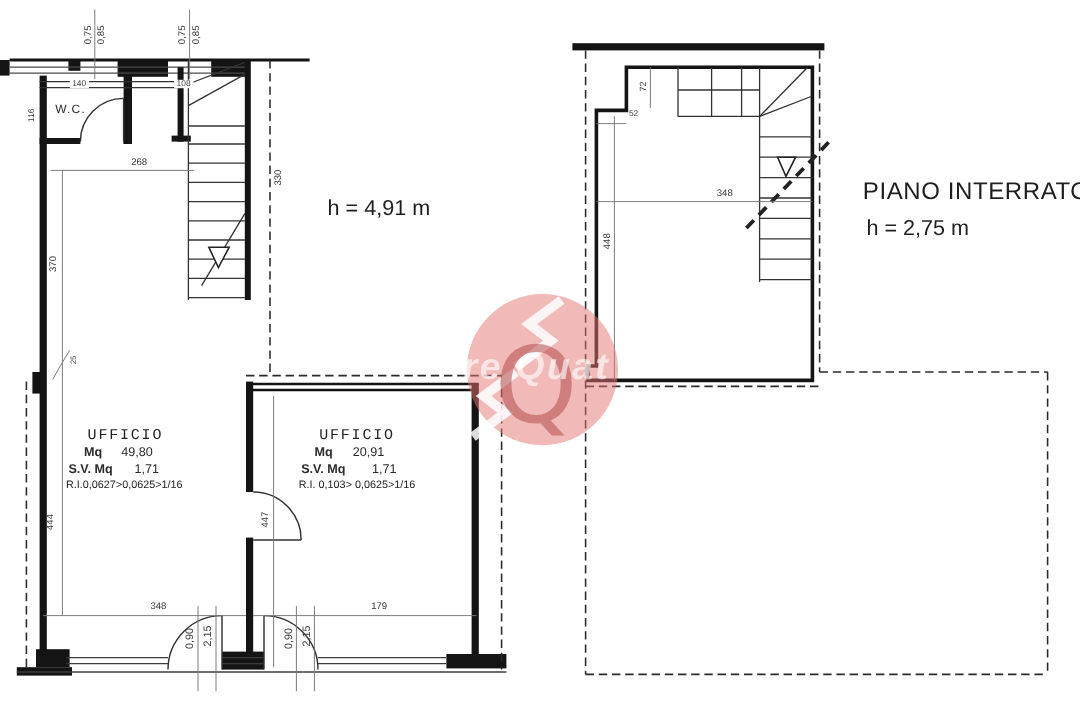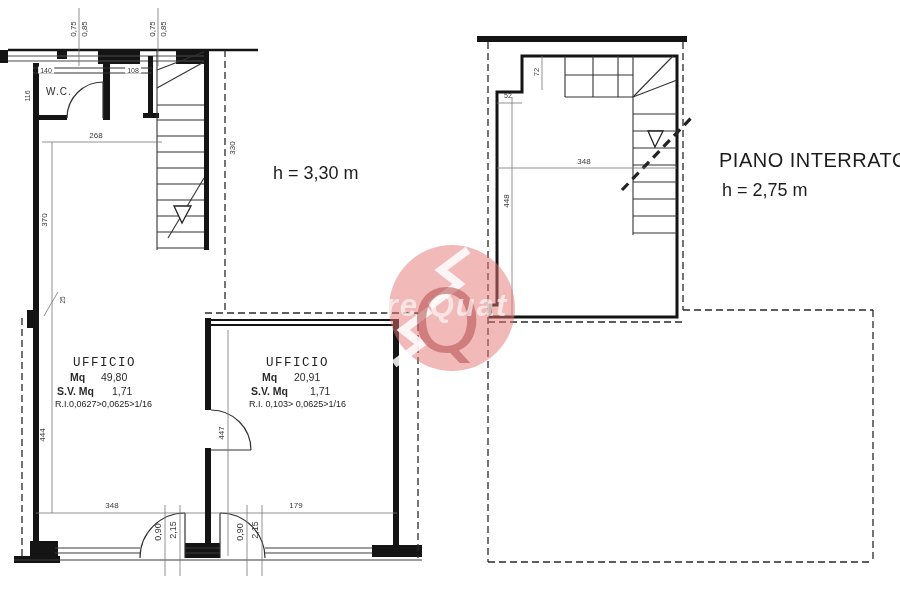--- a/index.html
+++ b/index.html
@@ -1,20 +1,20 @@
 <!DOCTYPE html>
 <html><head>
 <meta charset="utf-8">
 <style>
   html,body{margin:0;padding:0;background:#fff;}
   .canvas{position:relative;width:900px;height:600px;background:#ffffff;overflow:hidden;
           font-family:"Liberation Sans",sans-serif;color:#2b2b2b;}
   .canvas svg{position:absolute;left:0;top:0;}
   .txt{position:absolute;white-space:nowrap;color:#2b2b2b;}
-  .lblh{position:absolute;white-space:nowrap;color:#3a3a3a;transform:translate(-50%,-50%);}
+  .lblh{position:absolute;white-space:nowrap;color:#3a3a3a;transform:translate(-50%,-50%);margin-left:20px;}
   .lblv{position:absolute;white-space:nowrap;color:#3a3a3a;transform:translate(-50%,-50%) rotate(-90deg);}
   .fs7{font-size:7px;} .fs8{font-size:8px;} .fs9{font-size:9px;} .fs10{font-size:10.5px;}
   .bgw{background:#fff;padding:0 2px;}
   .title{font-size:20px;letter-spacing:0.5px;color:#1d1d1d;}
   .subtitle{font-size:18px;color:#1d1d1d;}
   .uff{font-size:12.5px;letter-spacing:1.5px;color:#222;font-family:Liberation Mono, monospace;}
   .ri{font-size:9px;color:#222;}
   .wm-text{position:absolute;transform:translate(-50%,-50%);font-size:31px;letter-spacing:2px;
            color:rgba(255,255,255,0.62);font-weight:bold;font-style:italic;}
 </style>
@@ -180,21 +180,21 @@
   </g>
 
   <g>
     <circle cx="452" cy="308" r="63" fill="#e57373" opacity="0.5"></circle>
     <polyline points="468,250 441,270 459,284 430,306" stroke="#ffffff" stroke-width="8" fill="none" opacity="0.85"></polyline>
     <polyline points="430,310 403,330 421,344 394,364" stroke="#ffffff" stroke-width="8" fill="none" opacity="0.85"></polyline>
     <text x="412" y="352" font-size="88" fill="#b34d4d" opacity="0.55" style="font-family:'DejaVu Sans',sans-serif">Q</text>
   </g>
 </svg>
 
-<div class="txt subtitle" style="left:273px;top:163px">h = 3,30 m</div>
+<div class="txt subtitle" style="left:273px;top:163px">h = 4,91 m</div>
 <div class="txt title" style="left:719px;top:149px">PIANO INTERRATO</div>
 <div class="txt subtitle" style="left:722px;top:180px">h = 2,75 m</div>
 
 <div class="txt" style="left:46px;top:86px;font-size:10px;letter-spacing:1px">W.C.</div>
 
 <div class="txt uff" style="left:73px;top:356px">UFFICIO</div>
 <div class="txt fs10" style="left:70px;top:371px;font-weight:bold">Mq</div>
 <div class="txt fs10" style="left:101px;top:371px">49,80</div>
 <div class="txt fs10" style="left:57px;top:385px;font-weight:bold">S.V. Mq</div>
 <div class="txt fs10" style="left:112px;top:385px">1,71</div>

